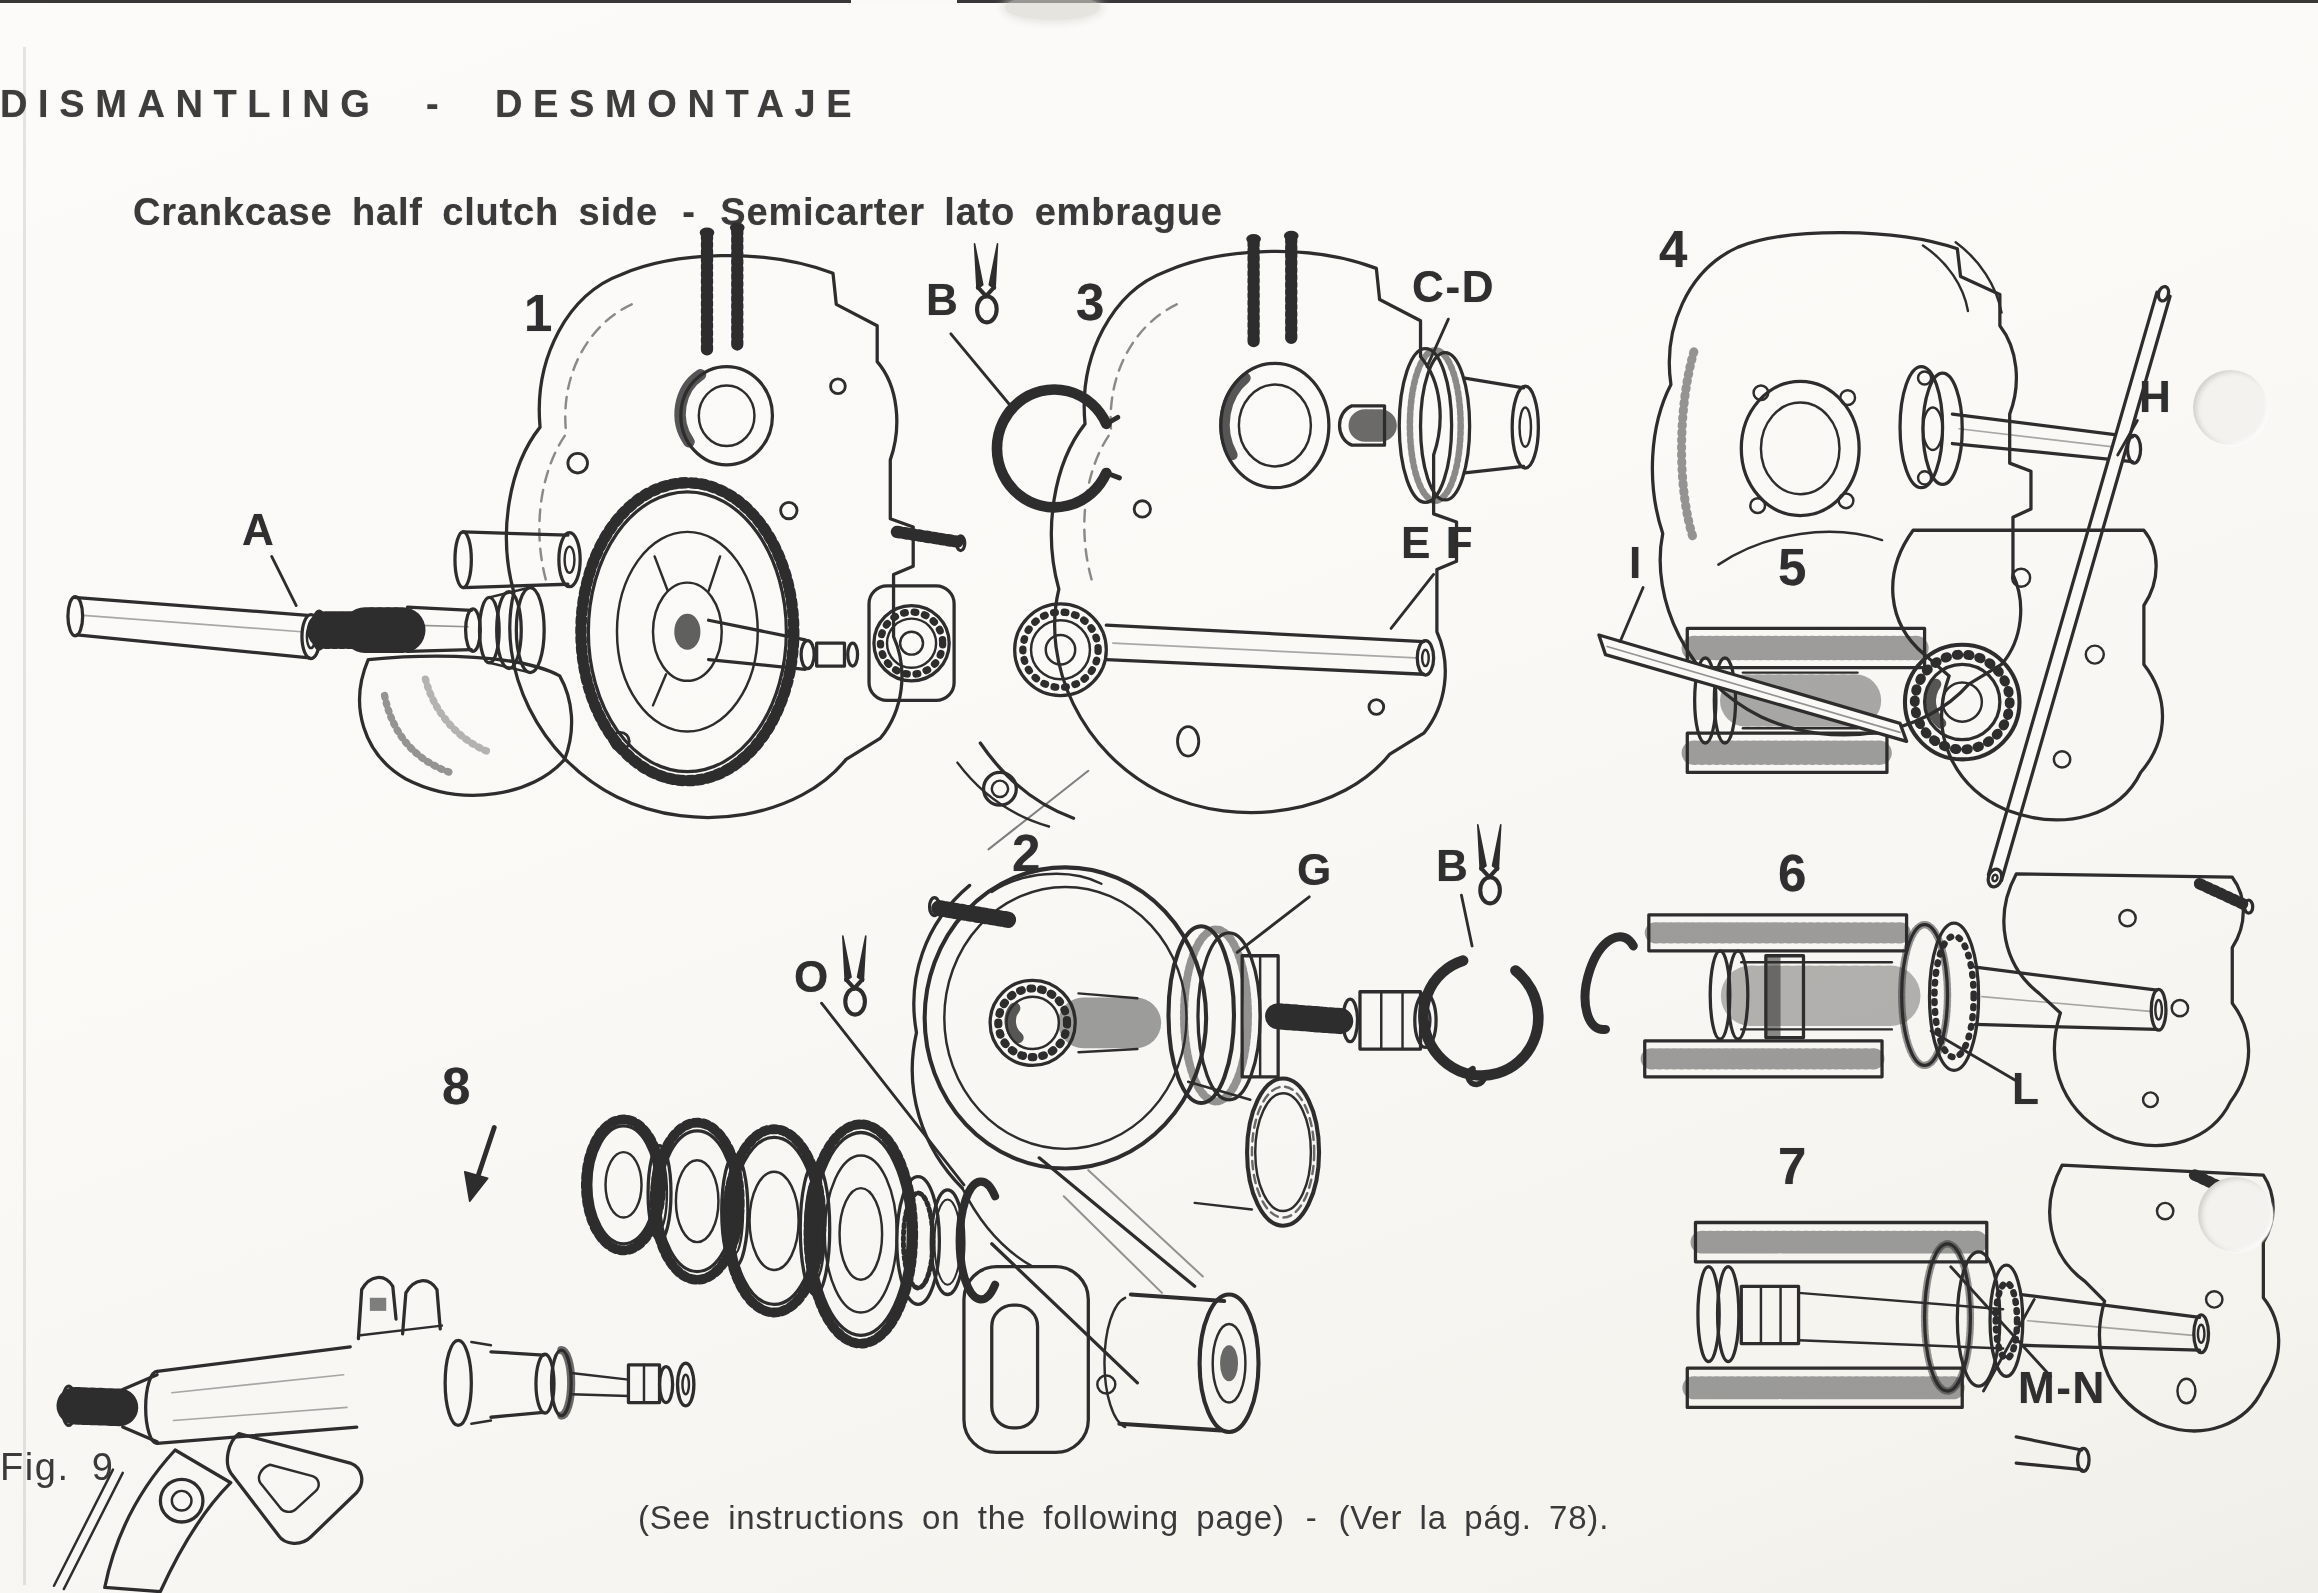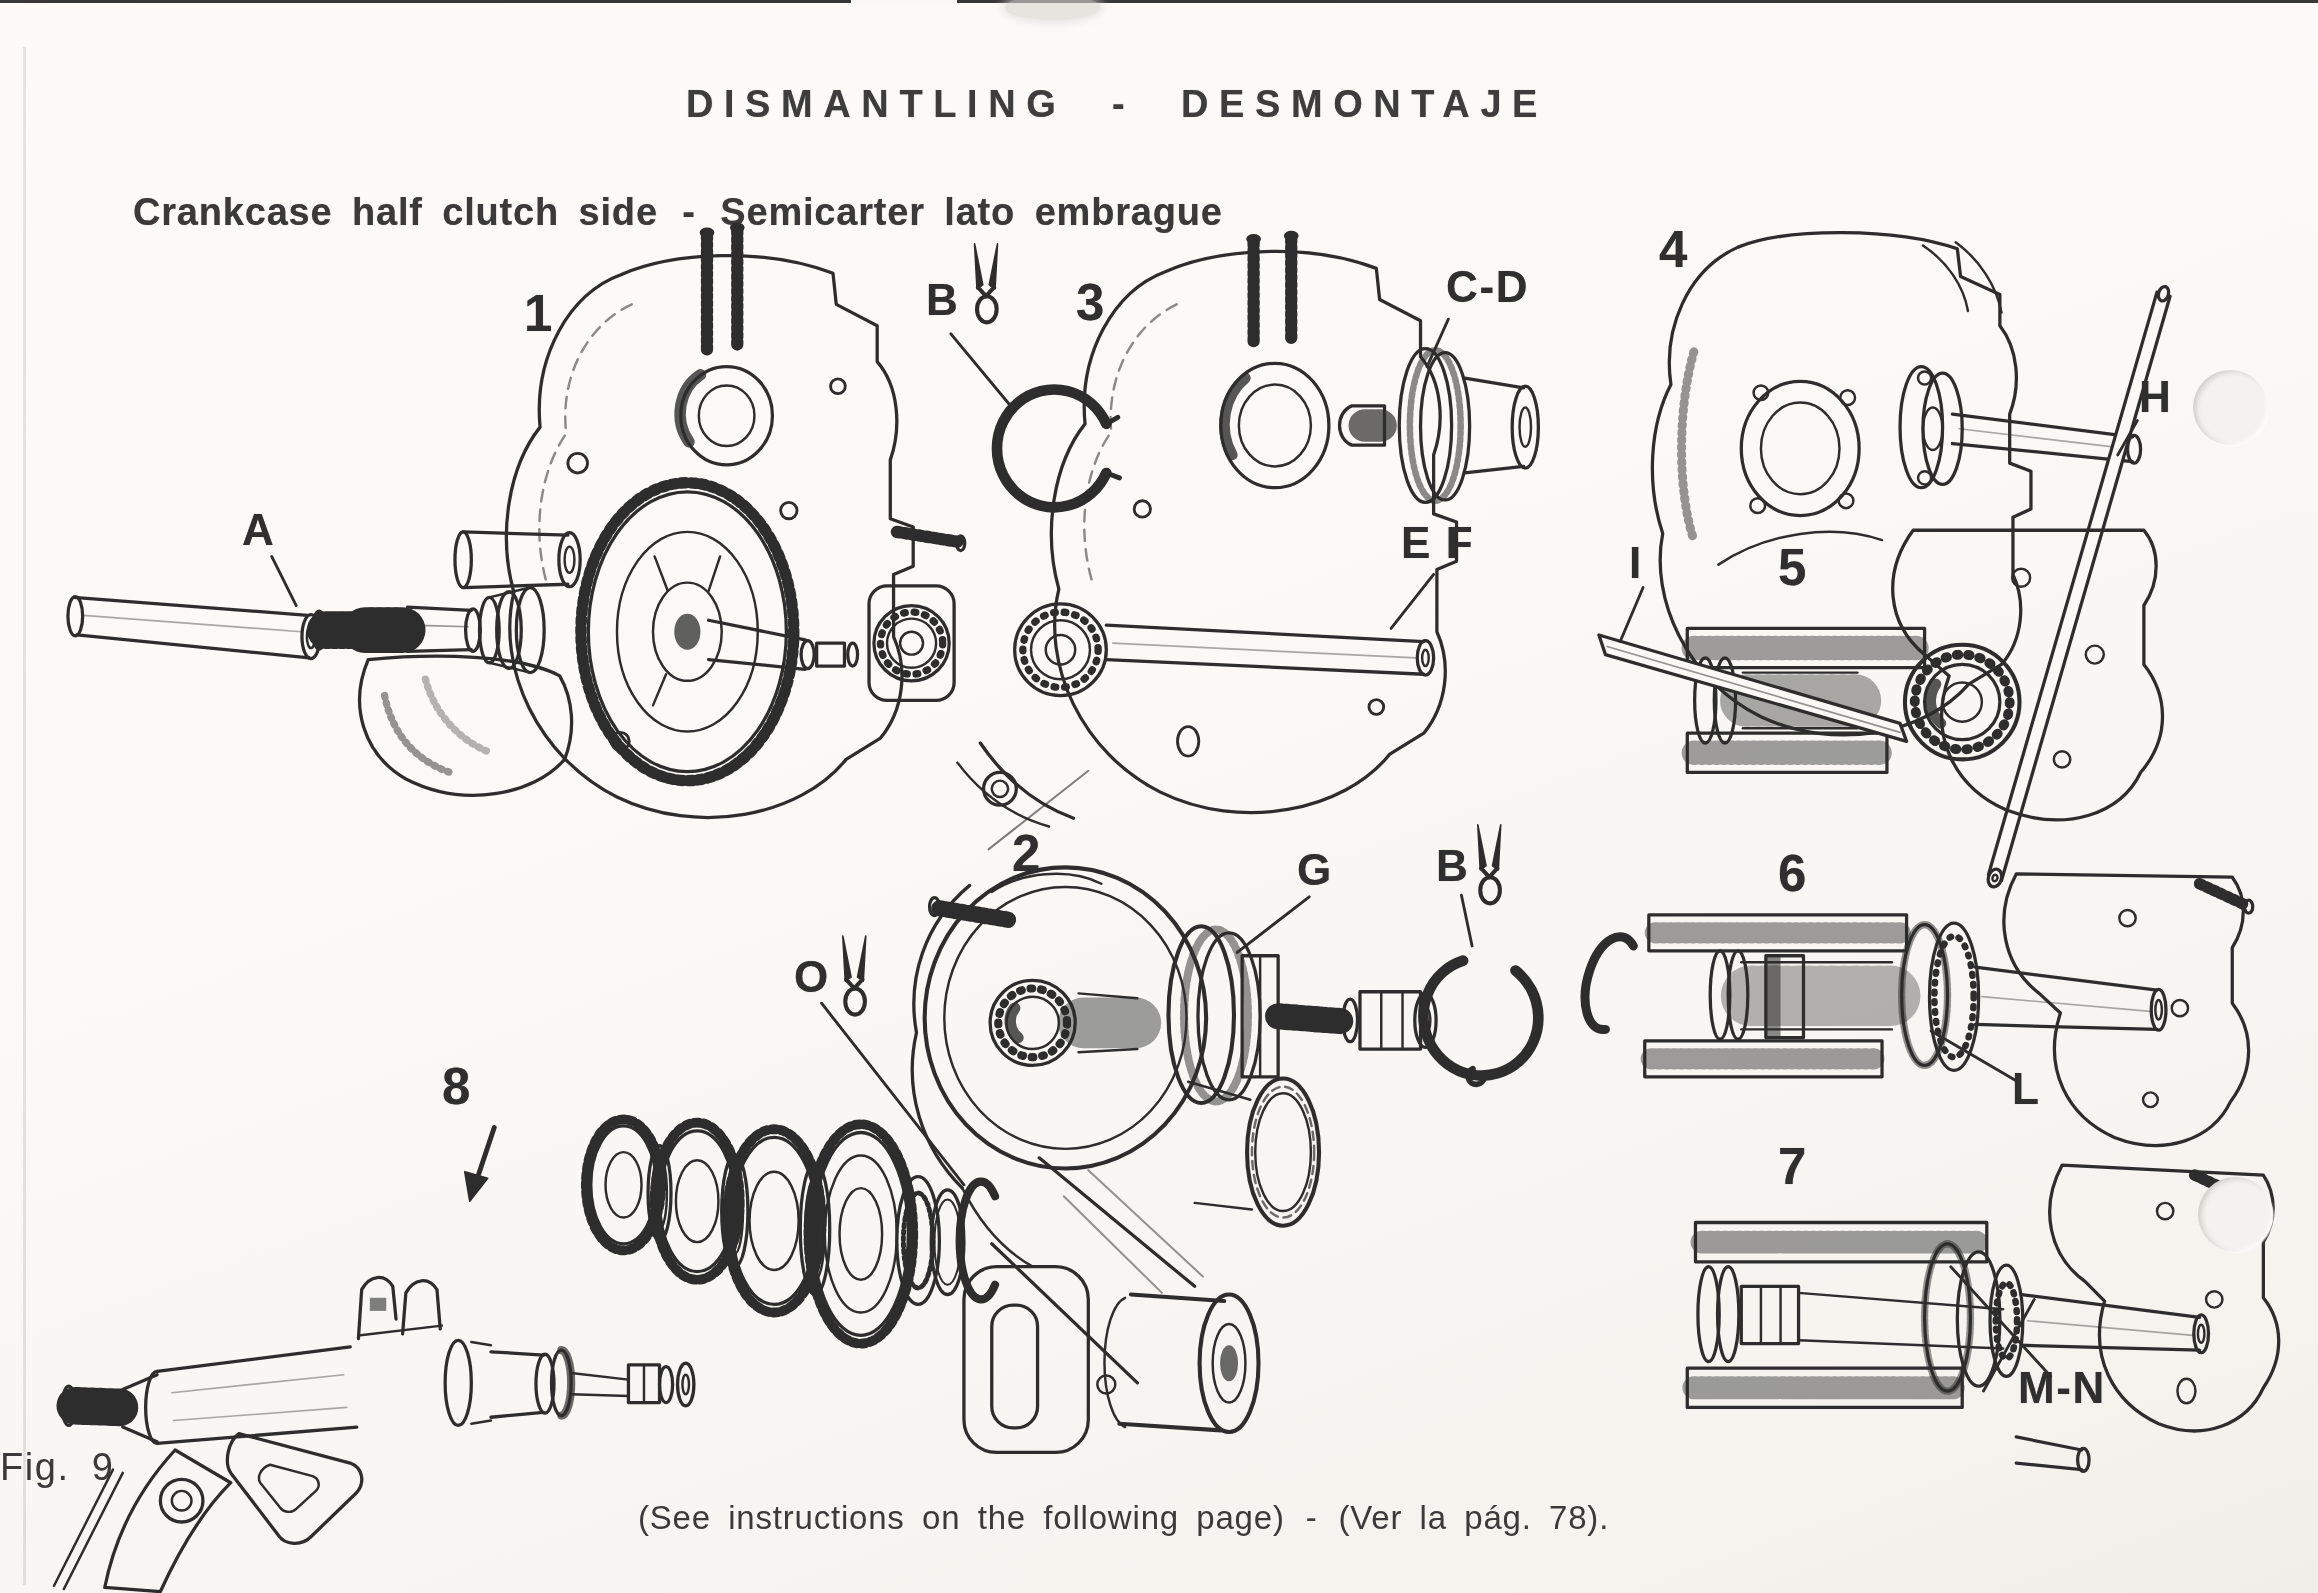--- a/index.html
+++ b/index.html
@@ -9,21 +9,21 @@
     font-family:"Liberation Sans", sans-serif;color:#333;
   }
   .scan-edge-top{position:absolute;left:0;top:0;width:100%;height:2.5px;background:#1d1d1d;opacity:.88;}
   .scan-edge-gap{position:absolute;left:851px;top:0;width:106px;height:4.1px;background:#faf9f6;}
   .smudge{position:absolute;left:1005px;top:-4.9px;width:95px;height:24.5px;border-radius:50%;
     background:#d8d6d0;opacity:.6;box-shadow:0 0 8.2px 3.3px #d8d6d0;}
   .edge-left{position:absolute;left:23px;top:47px;width:2.5px;height:1538px;background:rgba(110,105,95,.16);}
   .binder-hole{position:absolute;width:75px;height:75px;border-radius:50%;background:#f3f2ee;
     box-shadow:inset 3.3px 1.6px 4.9px rgba(90,85,75,.22), inset -1.6px -1.6px 3.3px rgba(255,255,255,.9), 0.8px 0.8px 1.6px rgba(255,255,255,.8);}
   .title{
-    position:absolute;top:83px;left:0;right:85px;text-align:center;
+    position:absolute;top:83px;left:0;right:85px;
     font-size:38px;font-weight:700;letter-spacing:10.6px;word-spacing:24.5px;color:#3d3d3d;
     text-shadow:0 0 0.8px rgba(55,55,55,.55);white-space:nowrap;
   }
   .subtitle{
     position:absolute;top:172px;left:133px;font-size:38px;font-weight:700;
     letter-spacing:0.8px;word-spacing:8.2px;color:#3a3a3a;text-shadow:0 0 0.8px rgba(55,55,55,.5);white-space:nowrap;margin-top:19px;
   }
   .subtitle .dash{display:inline-block;margin:0 24.5px;}
   .fig-num{
     position:absolute;font-size:51px;font-weight:700;color:#2f2f2f;line-height:1;
@@ -501,21 +501,21 @@
   <div class="fig-num" style="left:1012px;top:828px;">2</div>
   <div class="fig-num" style="left:1076px;top:277px;">3</div>
   <div class="fig-num" style="left:1659px;top:224px;">4</div>
   <div class="fig-num" style="left:1778px;top:542px;">5</div>
   <div class="fig-num" style="left:1778px;top:848px;">6</div>
   <div class="fig-num" style="left:1778px;top:1141px;">7</div>
   <div class="fig-num" style="left:442px;top:1061px;">8</div>
 
   <div class="part-label" style="left:242px;top:508px;">A</div>
   <div class="part-label" style="left:926px;top:278px;">B</div>
-  <div class="part-label" style="left:1412px;top:265px;margin-left:34px;">C-D</div>
+  <div class="part-label" style="left:1412px;top:265px;">C-D</div>
   <div class="part-label" style="left:1401px;top:521px;">E F</div>
   <div class="part-label" style="left:2139px;top:375px;">H</div>
   <div class="part-label" style="left:1629px;top:541px;">I</div>
   <div class="part-label" style="left:1297px;top:848px;">G</div>
   <div class="part-label" style="left:1436px;top:844px;">B</div>
   <div class="part-label" style="left:2012px;top:1067px;">L</div>
   <div class="part-label" style="left:794px;top:955px;">O</div>
   <div class="part-label" style="left:2018px;top:1366px;">M-N</div>
 
   <div class="caption-fig">Fig. 9</div>

